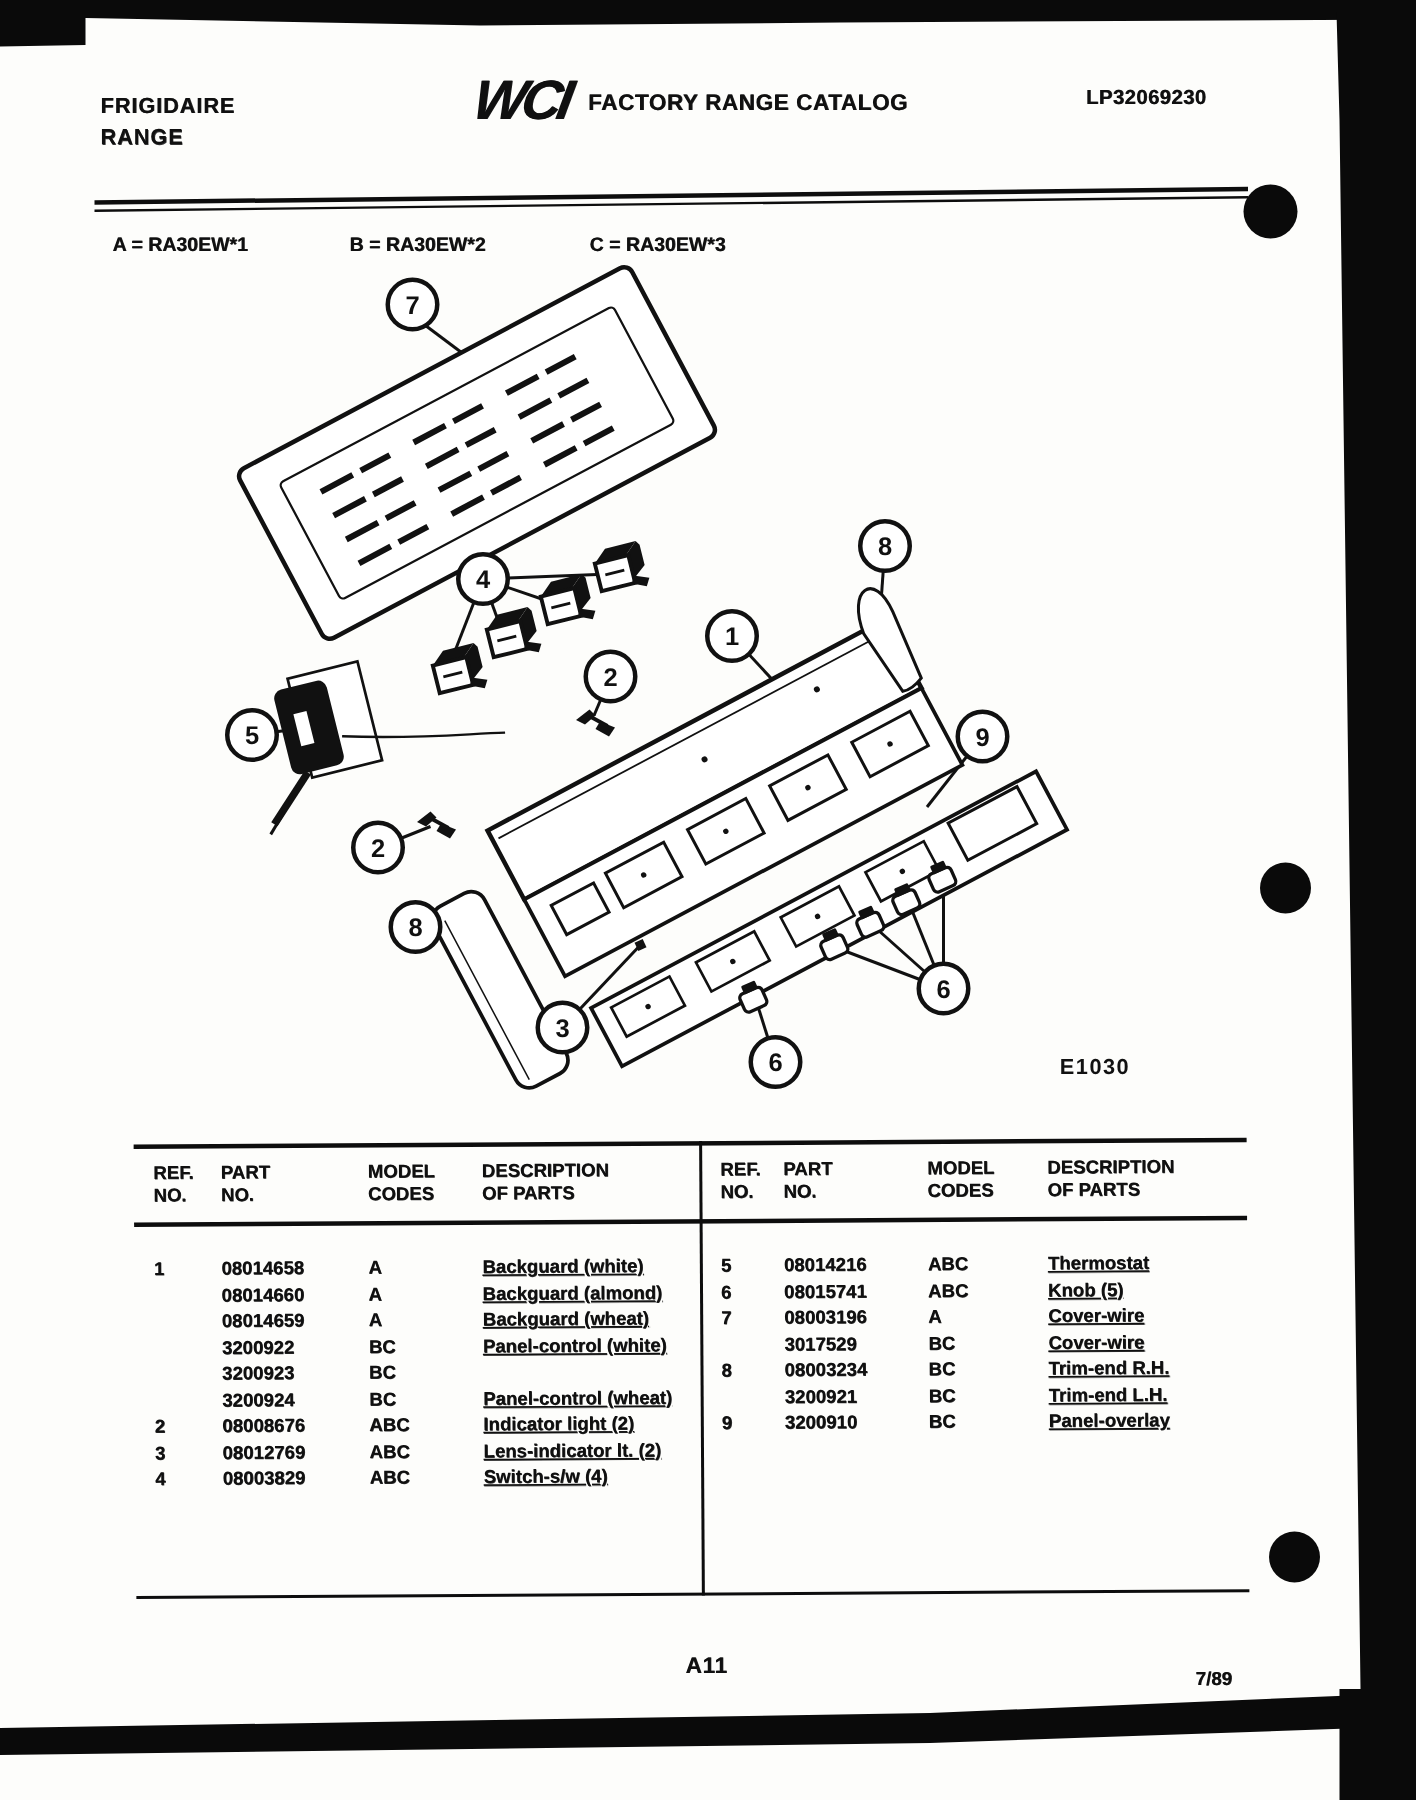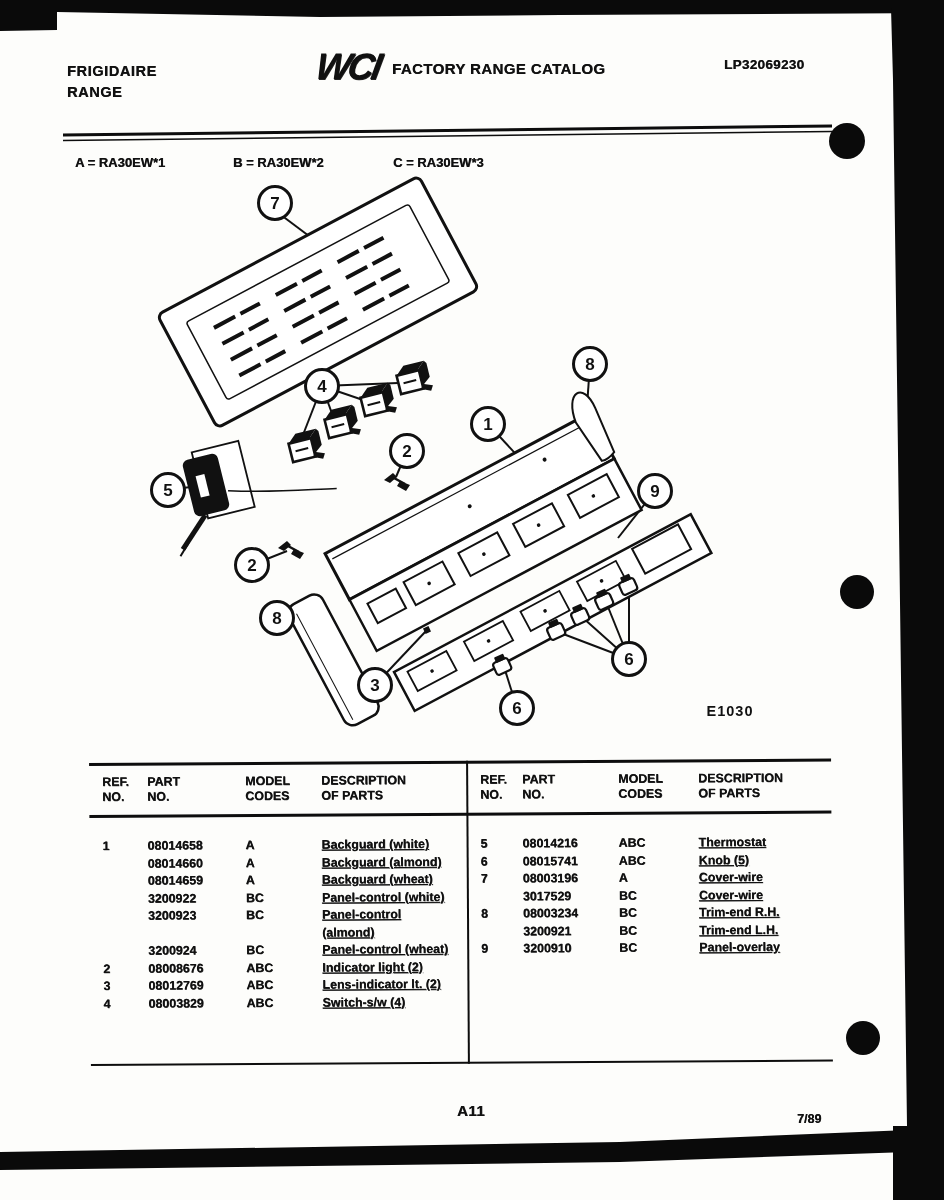--- a/index.html
+++ b/index.html
@@ -287,22 +287,20 @@
         <div class="t-row">
             <span class="c"></span>
             <span class="c">3200922</span>
             <span class="c">BC</span>
             <span class="c desc">Panel-control (white)</span>
           </div>
         <div class="t-row">
             <span class="c"></span>
             <span class="c">3200923</span>
             <span class="c">BC</span>
-            <span class="c desc">Panel-control
-(almond)</span>
           </div>
         <div class="t-row">
             <span class="c"></span>
             <span class="c">3200924</span>
             <span class="c">BC</span>
             <span class="c desc">Panel-control (wheat)</span>
           </div>
         <div class="t-row">
             <span class="c">2</span>
             <span class="c">08008676</span>

